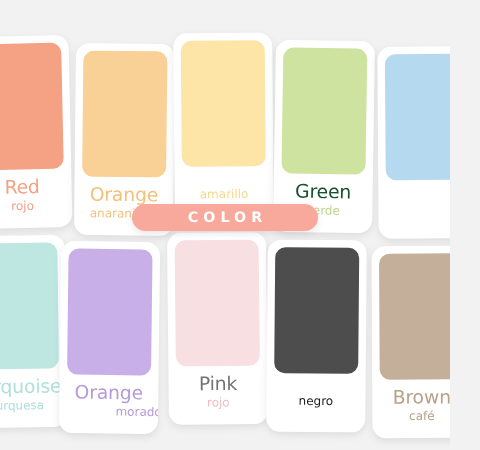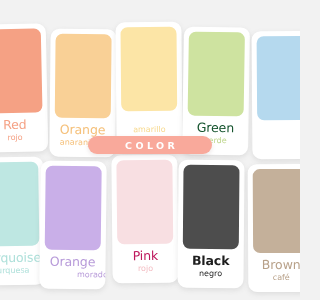--- a/index.html
+++ b/index.html
@@ -137,29 +137,28 @@
     <div class="swatch" style="background:#c9afe8;"></div>
     <div class="labels">
       <div class="name-en" style="color:#b79ad9;">Orange</div>
       <div class="name-es" style="color:#b79ad9;padding-left:40px;">morado</div>
     </div>
   </div>
 
   <div class="card" style="left:112px; top:155px; transform:rotate(-0.6deg);">
     <div class="swatch" style="background:#f8dfe2;"></div>
     <div class="labels">
-      <div class="name-en" style="color:#be185d;">Pink</div>
+      <div class="name-en" style="color:#737373;">Pink</div>
       <div class="name-es" style="color:#f3bcc2;">rojo</div>
     </div>
   </div>
 
   <div class="card" style="left:178px; top:160px; transform:rotate(0.5deg);">
     <div class="swatch" style="background:#4d4d4d;"></div>
     <div class="labels">
-      <div class="name-en" style="color:#1e1e1e; font-weight:bold;">Black</div>
       <div class="name-es" style="color:#1e1e1e; font-weight:normal;">negro</div>
     </div>
   </div>
 
   <div class="card" style="left:248px; top:164px; transform:rotate(-0.3deg);">
     <div class="swatch" style="background:#c4b09a;"></div>
     <div class="labels">
       <div class="name-en" style="color:#b8a189;">Brown</div>
       <div class="name-es" style="color:#b8a189;">café</div>
     </div>

